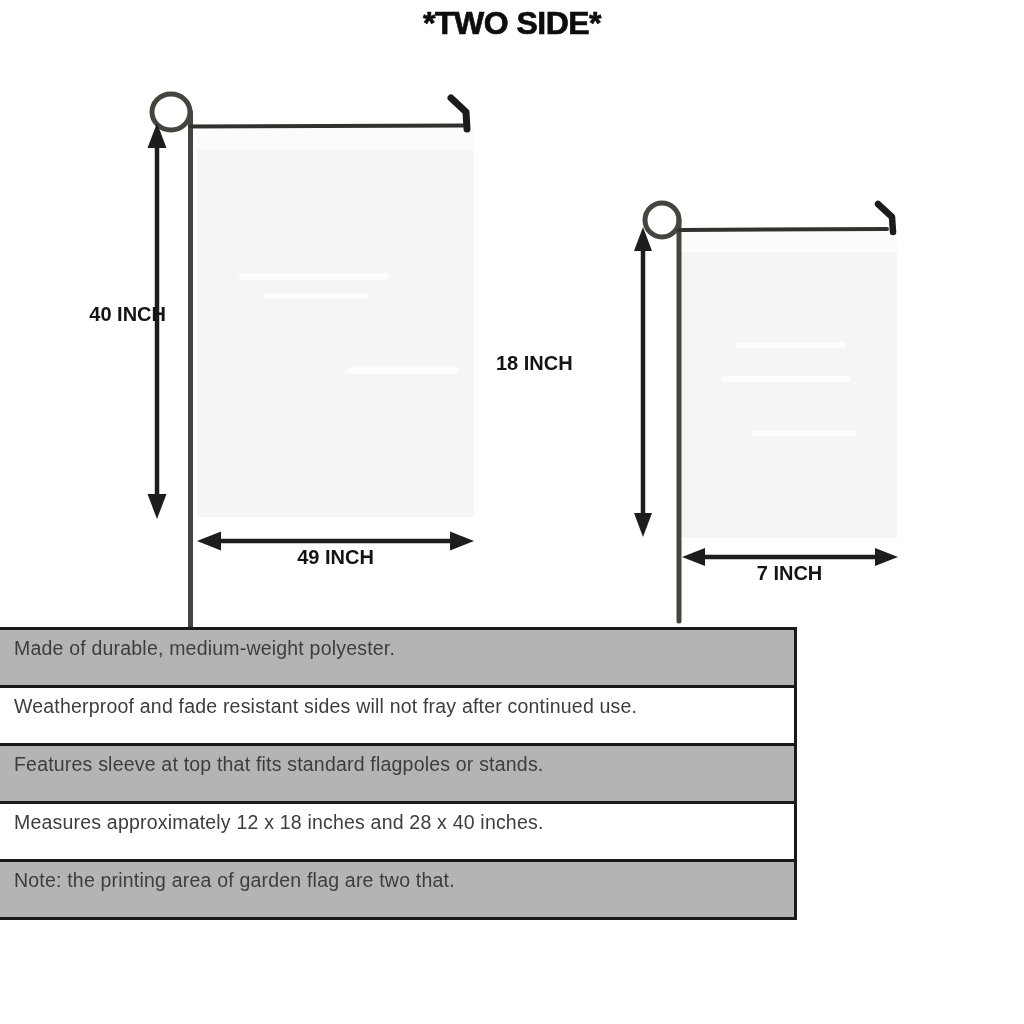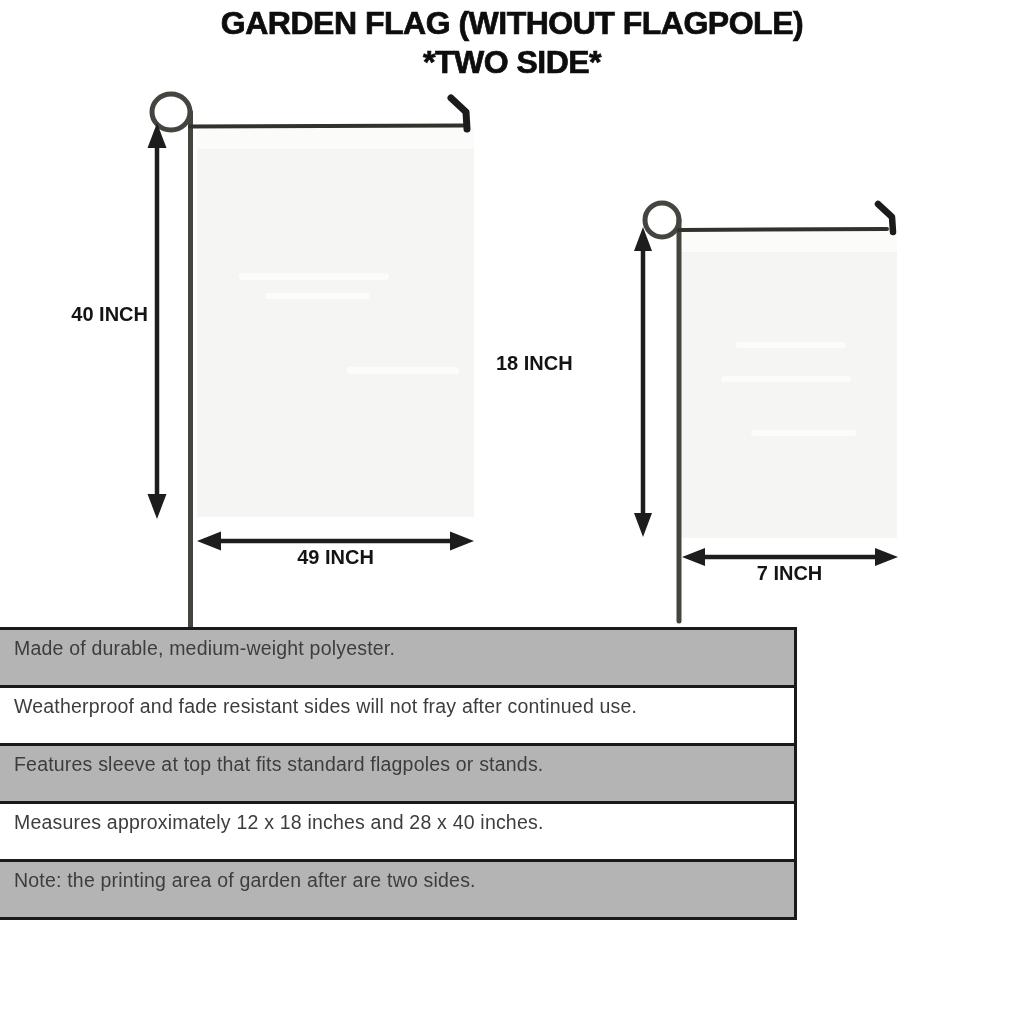--- a/index.html
+++ b/index.html
@@ -30,42 +30,41 @@
   .flag-small .s3{left:70px;top:200px;width:105px;height:6px;}
 
   
   .overlay{position:absolute;left:0;top:0;pointer-events:none;}
 
   
   .dim-label{
     position:absolute;font-weight:bold;font-size:20px;color:#141414;
     letter-spacing:0;white-space:nowrap;
   }
-  .lbl-40{left:18px;top:303px;width:130px;text-align:right;}
+  .lbl-40{left:36px;top:303px;width:130px;text-align:right;}
   .lbl-28{left:197px;top:546px;width:277px;text-align:center;}
   .lbl-18{left:496px;top:352px;width:132px;text-align:left;}
   .lbl-12{left:681px;top:562px;width:217px;text-align:center;}
 
   
   .feature-table{position:absolute;left:-4px;top:627px;width:801px;}
   .feature-row{
     box-sizing:border-box;height:61px;border:3px solid #1a1a1a;
     padding:7px 6px 0 15px;font-size:19.5px;color:#3d3d3d;
     letter-spacing:0.2px;background:#ffffff;
   }
   .feature-row + .feature-row{margin-top:-3px;}
   .feature-row.shaded{background:#b4b4b4;}
 </style>
 </head>
 <body>
 
 <div class="canvas">
 
   <div class="title-block">
-    <div>GARDEN FLAG (WITHOUT FLAGPOLE)</div>
     <div>*TWO SIDE*</div>
   </div>
 
   <div class="flag flag-large">
     <div class="sleeve"></div>
     <div class="streak s1"></div>
     <div class="streak s2"></div>
     <div class="streak s3"></div>
   </div>
 
@@ -131,17 +130,17 @@
     <div class="feature-row">
       <span>Weatherproof and fade resistant sides will not fray after continued use.</span>
     </div>
     <div class="feature-row shaded">
       <span>Features sleeve at top that fits standard flagpoles or stands.</span>
     </div>
     <div class="feature-row">
       <span>Measures approximately 12 x 18 inches and 28 x 40 inches.</span>
     </div>
     <div class="feature-row shaded">
-      <span>Note: the printing area of garden after are two sides.</span>
+      <span>Note: the printing area of garden flag are two that.</span>
     </div>
   </div>
 
 </div>
 
 </body></html>

